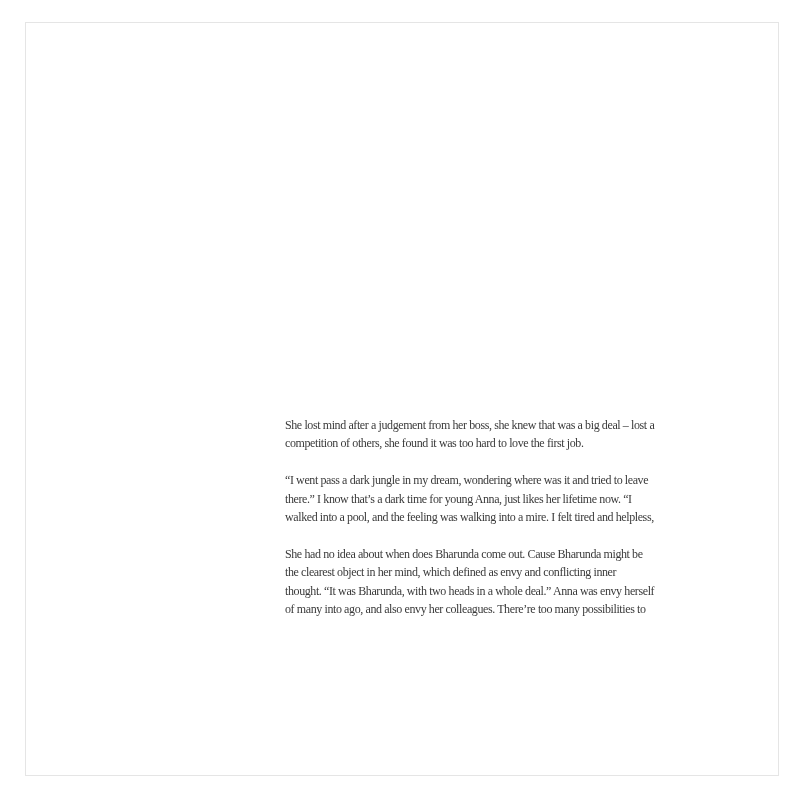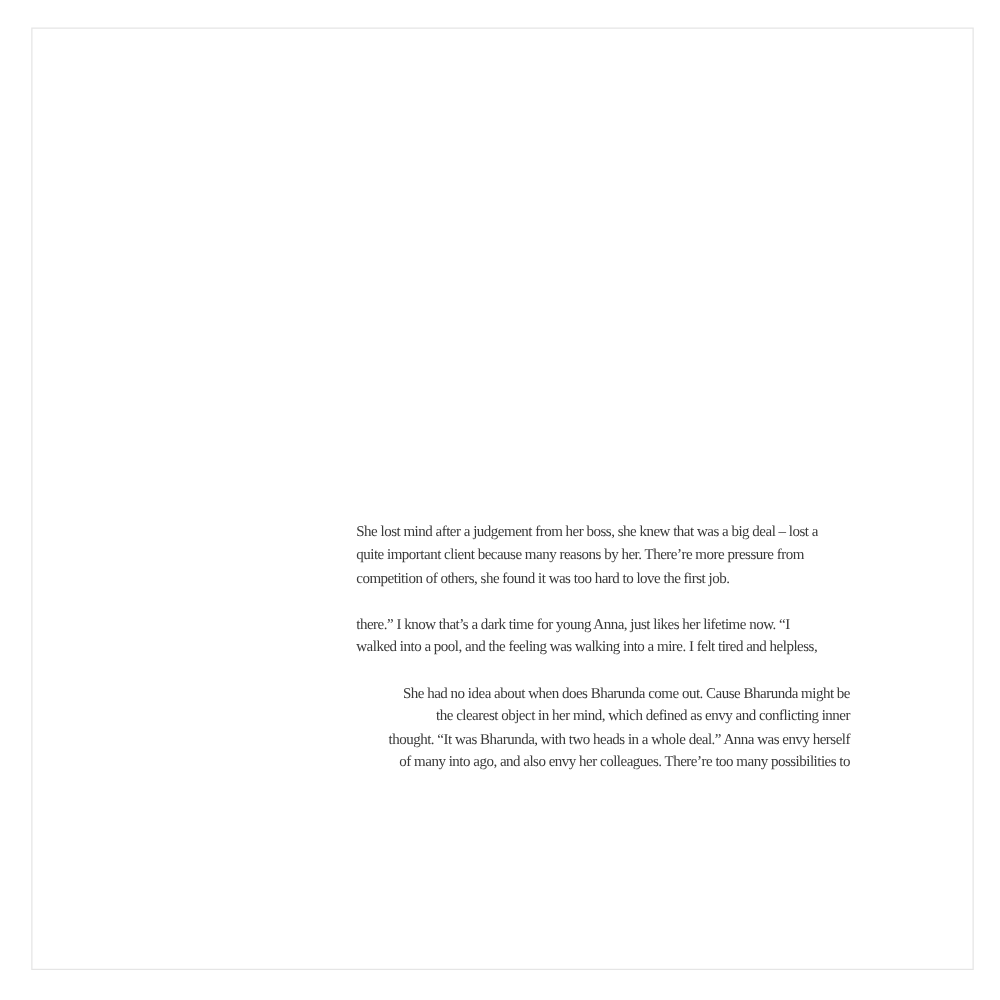--- a/index.html
+++ b/index.html
@@ -36,42 +36,41 @@
     font-size: 12px;
     line-height: 18.4px;
     letter-spacing: -0.4px;
   }
   .paragraph {
     margin: 0 0 18.5px 0;
     padding: 0;
   }
   .paragraph:last-child {
     margin-bottom: 0;
-    text-align: right;
   }
   .text-line {
     display: block;
     white-space: nowrap;
   }
 </style>
 </head>
 <body>
 
 <div class="artboard">
   <div class="page-border"></div>
 
   <div class="text-block">
 
     <p class="paragraph">
       <span class="text-line">She lost mind after a judgement from her boss, she knew that was a big deal – lost a</span>
-      <span class="text-line">quite important client because many reasons by her. There’re more pressure from</span>
       <span class="text-line">competition of others, she found it was too hard to love the first job.</span>
     </p>
 
     <p class="paragraph">
+      <span class="text-line">“I went pass a dark jungle in my dream, wondering where was it and tried to leave</span>
       <span class="text-line">there.” I know that’s a dark time for young Anna, just likes her lifetime now. “I</span>
       <span class="text-line">walked into a pool, and the feeling was walking into a mire. I felt tired and helpless,</span>
     </p>
 
     <p class="paragraph">
       <span class="text-line">She had no idea about when does Bharunda come out. Cause Bharunda might be</span>
       <span class="text-line">the clearest object in her mind, which defined as envy and conflicting inner</span>
       <span class="text-line">thought. “It was Bharunda, with two heads in a whole deal.” Anna was envy herself</span>
       <span class="text-line">of many into ago, and also envy her colleagues. There’re too many possibilities to</span>
     </p>

